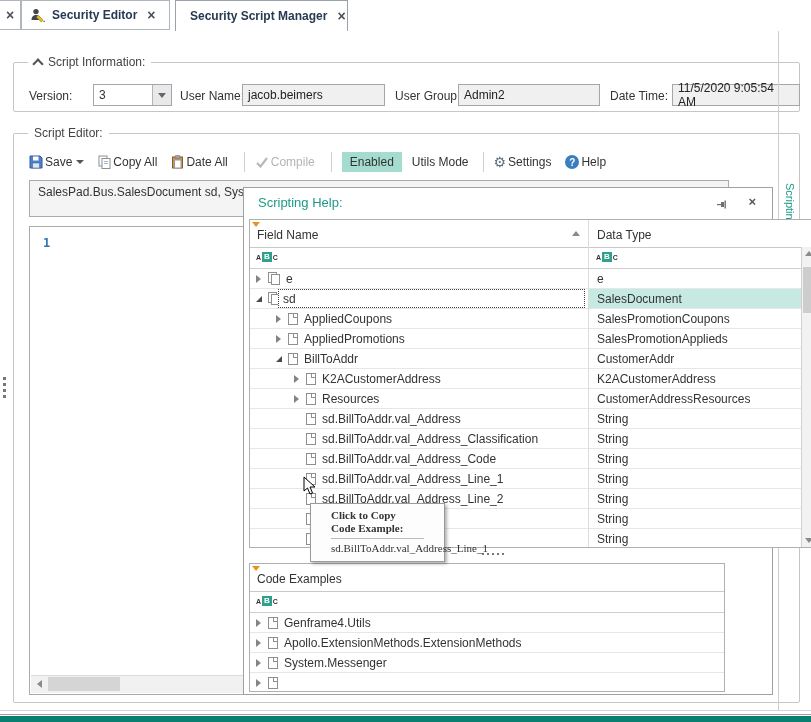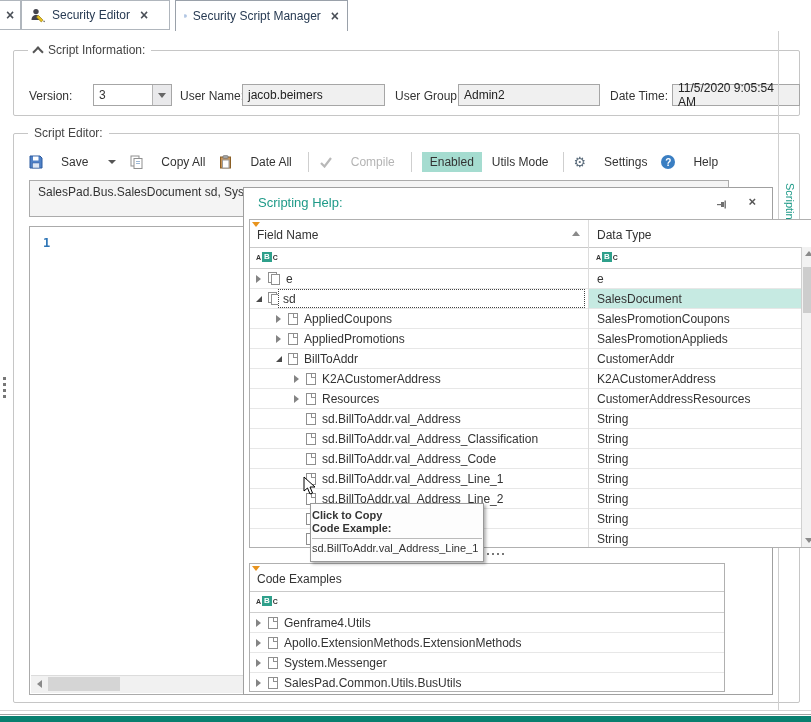--- a/index.html
+++ b/index.html
@@ -6,21 +6,21 @@
   .page{position:relative;width:811px;height:722px;background:#fff;overflow:hidden;
         font-family:"Liberation Sans",sans-serif;font-size:12px;color:#333;}
 
   
   .tab{position:absolute;top:0;height:30px;background:#fff;border:1px solid #b0b6bd;
        display:flex;align-items:center;padding:0 8px;color:#273a52;box-sizing:border-box;}
   .tab.active{height:31px;border-color:#9aa1aa;border-bottom:none;z-index:2;}
   .tabstub{position:absolute;left:0;top:0;width:21px;height:30px;border:1px solid #b0b6bd;border-left:none;
            display:flex;align-items:center;justify-content:center;box-sizing:border-box;background:#fff;}
   .xbtn{font-weight:bold;font-size:14px;color:#4a4f57;line-height:1;cursor:default;}
-  .tablbl{margin:0 10px 0 6px;white-space:nowrap;}
+  .tablbl{margin:0 10px 0 6px;white-space:nowrap;font-weight:bold;}
 
   
   .gbox{position:absolute;border:1px solid #c6c6c6;border-radius:2px;box-sizing:border-box;}
   .gcap{position:absolute;top:-8px;left:14px;background:#fff;padding:0 6px;color:#444;
         display:flex;align-items:center;gap:6px;white-space:nowrap;}
   .chev{width:6px;height:6px;border-left:2px solid #555;border-top:2px solid #555;
         transform:rotate(45deg);margin-top:3px;}
 
   
   .flabel{position:absolute;top:89px;color:#333;}
@@ -28,21 +28,21 @@
       box-sizing:border-box;display:flex;align-items:center;padding:0 5px;color:#222;}
   .combo{position:absolute;top:84px;height:22px;background:#fff;border:1px solid #a6a6a6;
       box-sizing:border-box;display:flex;align-items:center;}
   .combo .val{flex:1;padding:0 5px;}
   .combo .btn{width:18px;height:100%;background:#e9e9eb;border-left:1px solid #b4b4b4;
       display:flex;align-items:center;justify-content:center;}
   .tridn{width:0;height:0;border-left:4px solid transparent;border-right:4px solid transparent;border-top:5px solid #666;}
 
   
   .toolbar{position:absolute;left:29px;top:149px;height:26px;display:flex;align-items:center;}
-  .titem{display:flex;align-items:center;gap:18px;margin-right:14px;white-space:nowrap;}
+  .titem{display:flex;align-items:center;gap:2px;margin-right:14px;white-space:nowrap;}
   .tsep{width:1px;height:20px;background:#cfcfcf;margin:0 10px 0 2px;}
   .caret{width:0;height:0;border-left:4px solid transparent;border-right:4px solid transparent;
          border-top:4px solid #555;margin-left:2px;}
   .disabled{color:#b4b4b4;}
   .enabledbox{background:#a5dcd0;padding:3px 8px;margin-right:4px;}
   .darkmode{padding:3px 6px;margin-right:6px;}
   .gear{font-size:14px;color:#5d6e7d;line-height:1;}
   .helpc{width:14px;height:14px;border-radius:50%;background:#3a7ec2;color:#fff;font-weight:bold;
          font-size:10px;display:flex;align-items:center;justify-content:center;}
 
@@ -99,22 +99,22 @@
   .colline{position:absolute;top:0;bottom:0;width:1px;background:#dcdcdc;}
   .vscroll{position:absolute;right:0;top:27px;bottom:0;width:15px;background:#f2f2f2;border-left:1px solid #d0d0d0;box-sizing:border-box;}
   .vup{position:absolute;top:4px;left:3px;width:0;height:0;border-left:4px solid transparent;border-right:4px solid transparent;border-bottom:5px solid #8a8a8a;}
   .vdn{position:absolute;bottom:4px;left:3px;width:0;height:0;border-left:4px solid transparent;border-right:4px solid transparent;border-top:5px solid #8a8a8a;}
   .vthumb{position:absolute;top:20px;left:1px;width:12px;height:46px;background:#cdcdcd;}
 
   .hdots{position:absolute;left:482px;top:553px;display:flex;gap:3px;z-index:6;}
   .hdots i{width:2px;height:2px;background:#777;}
 
   
-  .tooltip{position:absolute;left:310px;top:503px;width:174px;height:59px;background:#fdfdfd;
-     border:1px solid #9a9a9a;box-shadow:2px 2px 3px rgba(0,0,0,0.3);z-index:9;padding:5px 1px;box-sizing:border-box;}
+  .tooltip{position:absolute;left:310px;top:503px;width:135px;height:59px;background:#fdfdfd;
+     border:1px solid #9a9a9a;box-shadow:2px 2px 3px rgba(0,0,0,0.3);z-index:9;padding:5px 20px;box-sizing:border-box;font-family:Liberation Serif, serif;}
   .tooltip .b{font-weight:bold;font-size:11px;color:#333;line-height:13px;}
   .tooltip hr{border:none;border-top:1px solid #bbb;margin:3px 0;}
   .tooltip .code{font-size:11px;color:#333;white-space:nowrap;}
 
   .cursor{position:absolute;left:303px;top:476px;z-index:10;}
 
   
   .vline{position:absolute;left:778px;top:31px;width:1px;height:679px;background:#cfcfcf;}
   .vtab{position:absolute;left:784px;top:183px;writing-mode:vertical-rl;color:#1e9a88;font-size:11px;white-space:nowrap;}
   .ldots{position:absolute;left:3px;top:377px;display:flex;flex-direction:column;gap:3px;}
@@ -149,21 +149,21 @@
     <svg width="16" height="16" viewBox="0 0 16 16">
       <rect x="1.5" y="1.5" width="13" height="13" fill="#eaf1fa" stroke="#3c6eb4" stroke-width="1.4"></rect>
       <rect x="4" y="4.5" width="8" height="1.4" fill="#3c6eb4"></rect>
       <rect x="6" y="7.2" width="6" height="1.4" fill="#3c6eb4"></rect>
       <rect x="4" y="9.9" width="8" height="1.4" fill="#3c6eb4"></rect>
     </svg>
     <span class="tablbl">Security Script Manager</span>
     <span class="xbtn">×</span>
   </div>
 
-  <div class="gbox" style="left:13px;top:50px;width:787px;height:66px;">
+  <div class="gbox" style="left:13px;top:62px;width:787px;height:50px;">
     <div class="gcap">
       <span class="chev"></span>
       <span>Script Information:</span>
     </div>
   </div>
   <span class="flabel" style="left:29px;">Version:</span>
   <div class="combo" style="left:93px;width:79px;">
     <span class="val">3</span>
     <span class="btn">
         <span class="tridn"></span>
@@ -477,21 +477,20 @@
         <div class="nc full l0">
             <span class="tri"></span>
             <span class="pg"></span>
             <span>System.Messenger</span>
           </div>
       </div>
       <div class="r">
         <div class="nc full l0">
             <span class="tri"></span>
             <span class="pg"></span>
-            <span>SalesPad.Common.Utils.BusUtils</span>
           </div>
       </div>
       <span class="colline" style="left:503px;"></span>
     </div>
   </div>
 
   <div class="hdots">
       <i></i>
       <i></i>
       <i></i>

